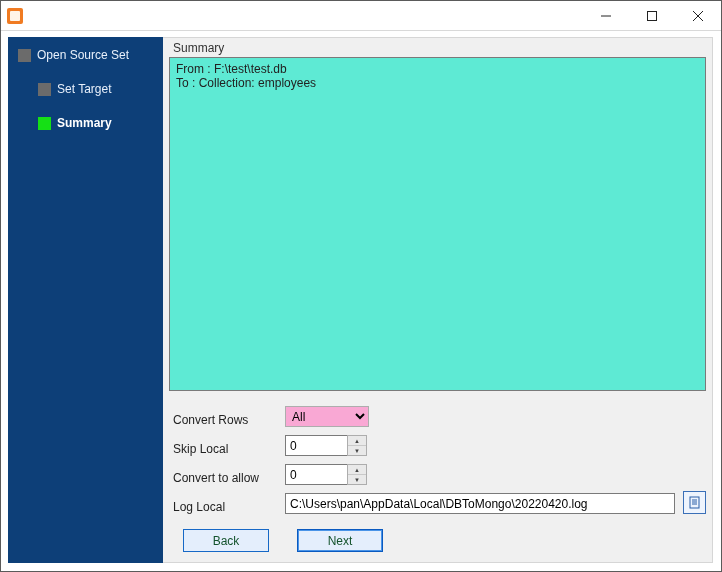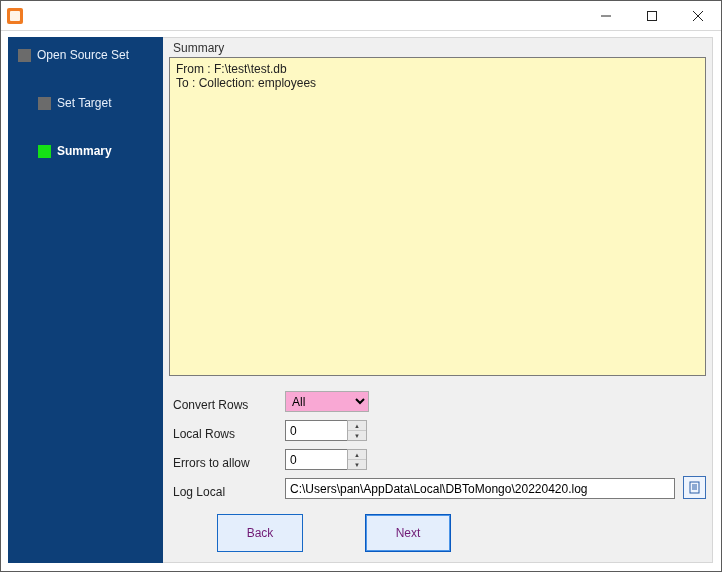--- a/index.html
+++ b/index.html
@@ -52,21 +52,21 @@
     color: #fff;
     padding-top: 6px;
   }
   .step {
     display: flex; align-items: center;
     height: 24px;
     padding-left: 12px;
     gap: 6px;
     cursor: pointer;
   }
-  .step.child { padding-left: 30px; margin-top: 24px; }
+  .step.child { padding-left: 30px; margin-top: 10px; }
   .step .box {
     width: 13px; height: 13px;
     background: #6b6b6b;
     position: relative;
     flex: 0 0 auto;
   }
   .step .box.green { background: #15e015; }
   .step .box::after {
     content: "";
     position: absolute;
@@ -83,21 +83,21 @@
     border: 1px solid #d6d6d6;
     border-left: none;
   }
   .section-label {
     font-size: 12px;
     color: #333;
     padding: 3px 2px 2px 4px;
   }
   .summary-box {
     flex: 1;
-    background: #fef9c3;
+    background: #5eead4;
     border: 1px solid #7a7a7a;
     padding: 4px 6px;
     font-size: 12px;
     color: #222;
     white-space: pre;
     overflow: auto;
     min-height: 0;
   }
   .form {
     padding-top: 10px;
@@ -156,27 +156,26 @@
     background: #eef4fd;
     display:flex; align-items:center; justify-content:center;
   }
   .browse-btn svg { fill:#2a5fa7; }
   .buttons {
     display:flex;
     padding: 12px 0 4px 14px;
     gap: 28px;
   }
   .btn {
-    width: 86px; height: 38px;
+    width: 86px; height: 23px;
     background: #e1e1e1;
     border: 1px solid #adadad;
     display:flex; align-items:center; justify-content:center;
-    font-size: 12px; color:#701a75;
+    font-size: 12px; color:#14532d;
     cursor: pointer;
-    margin-left: 34px;
   }
   .btn.primary {
     border: 1px solid #1668c6;
     background: #e4eefc;
   }
   .btn.default {
     border: 1px solid #0a5ac0;
     box-shadow: inset 0 0 0 1px #4a94e8;
     background: #e4eefc;
   }
@@ -232,32 +231,32 @@
       <div class="form">
 
         <div class="form-row">
           <div class="flabel">Convert Rows</div>
           <select class="combo">
             <option>All</option>
           </select>
         </div>
 
         <div class="form-row">
-          <div class="flabel">Local Rows</div>
+          <div class="flabel">Skip Local</div>
           <div class="spinner">
             <input type="text" value="0" style="">
             <div class="spinbtns">
               <div>▲</div>
               <div>▼</div>
             </div>
           </div>
         </div>
 
         <div class="form-row">
-          <div class="flabel">Errors to allow</div>
+          <div class="flabel">Convert to allow</div>
           <div class="spinner">
             <input type="text" value="0" style="">
             <div class="spinbtns">
               <div>▲</div>
               <div>▼</div>
             </div>
           </div>
         </div>
 
         <div class="form-row logrow">

